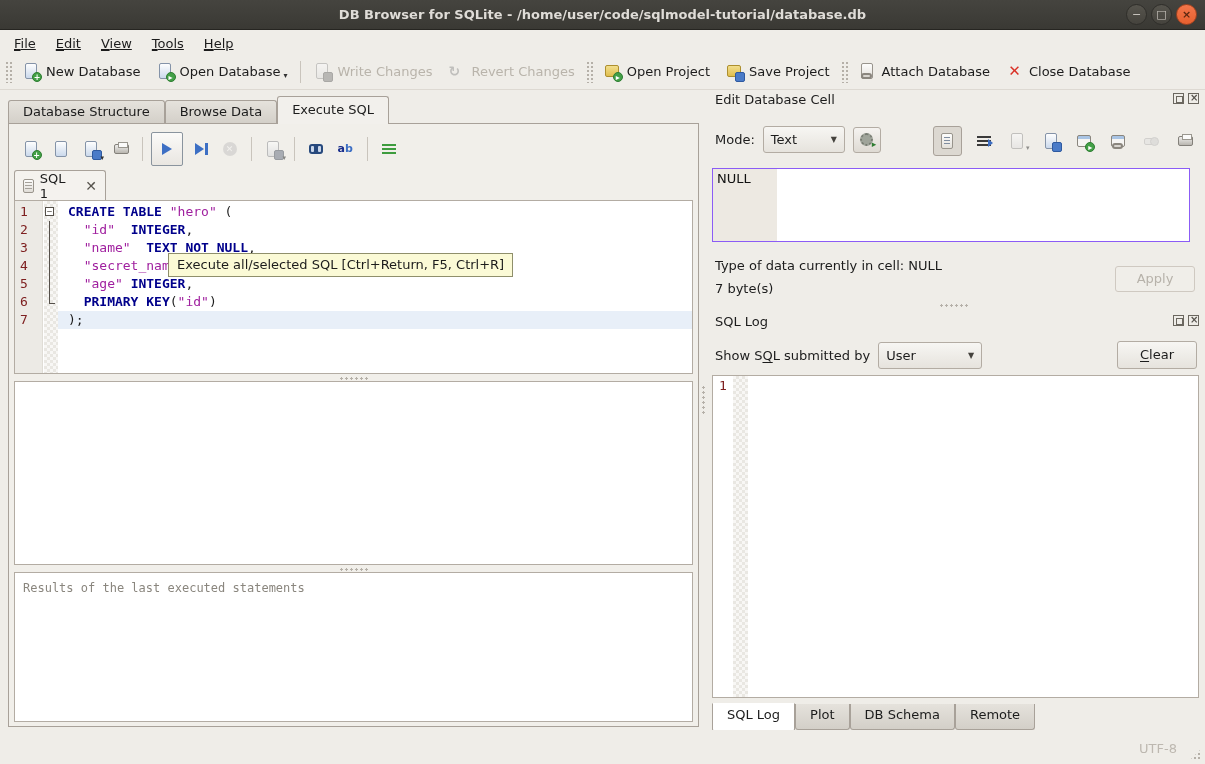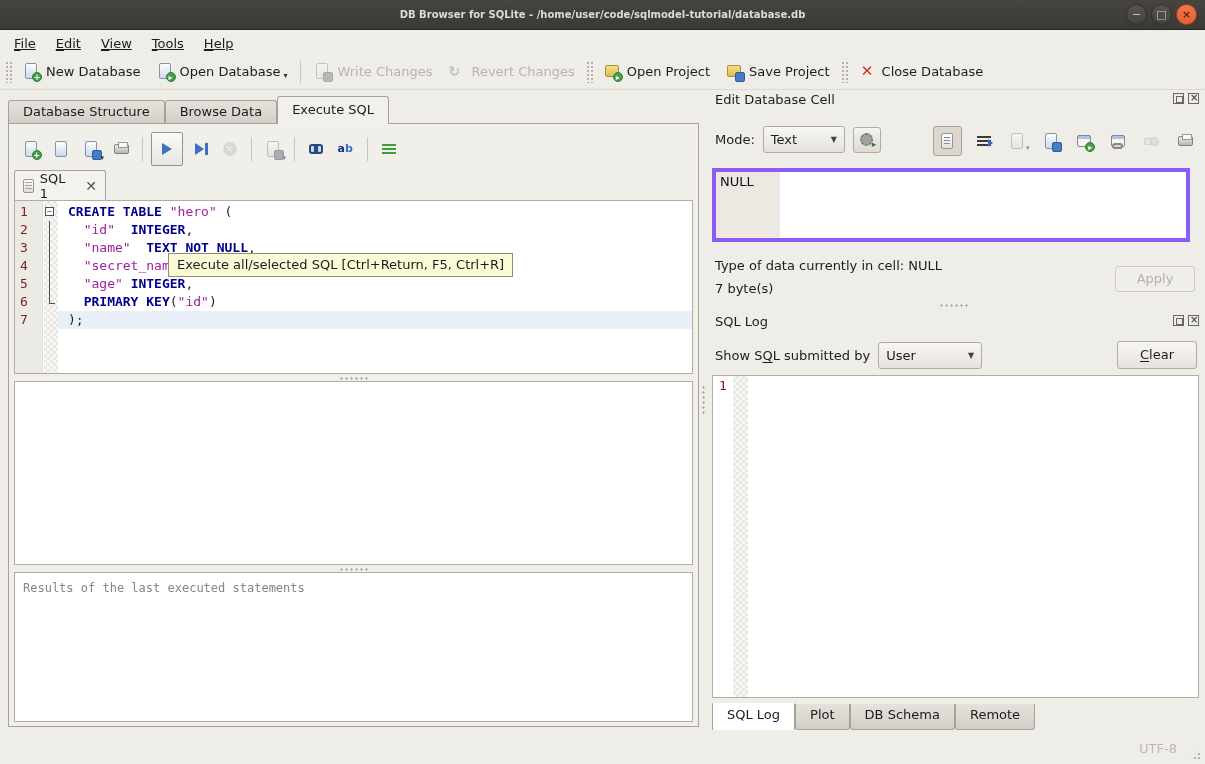--- a/index.html
+++ b/index.html
@@ -3,21 +3,21 @@
 <meta charset="utf-8">
 <style>
   * { margin:0; padding:0; box-sizing:border-box; }
   html,body { width:1205px; height:764px; overflow:hidden; }
   body { font-family:"DejaVu Sans", sans-serif; font-size:13px; color:#1c1c1c; background:#EFEDE8; }
   .window { position:relative; width:1205px; height:764px; background:#EFEDE8; }
 
   
   .titlebar { height:30px; background:linear-gradient(#45443F,#3A3934); border-bottom:1px solid #262521;
               display:flex; align-items:center; justify-content:center; position:relative; }
-  .titlebar .title { color:#DFDCD7; font-weight:bold; font-size:10px; }
+  .titlebar .title { color:#DFDCD7; font-weight:bold; font-size:13px; }
   .winbtns { position:absolute; right:8px; top:4px; display:flex; gap:4px; }
   .winbtn { width:21px; height:21px; border-radius:50%; background:linear-gradient(#56544D,#45433D);
             border:1px solid #2F2E2A; color:#CFCBC4; font-size:11px; line-height:19px; text-align:center; cursor:default; }
   .winbtn.close { background:linear-gradient(#F2764A,#E6602F); border-color:#A6431F; color:#5C2710; font-weight:bold; }
 
   
   .menubar { height:24px; display:flex; align-items:center; padding-left:4px; background:#EFEDE8;text-decoration:underline; }
   .menu-item { padding:3px 10px 0 10px; cursor:default; }
   .menu-item u { text-underline-offset:2px; }
 
@@ -149,21 +149,21 @@
   .moderow { position:absolute; left:12px; top:36px; display:flex; align-items:center; gap:8px;justify-content:space-between; }
   .combo { height:27px; border:1px solid #B3ACA3; border-radius:3px; background:linear-gradient(#F7F6F3,#E6E3DD);
            display:flex; align-items:center; justify-content:space-between; padding:0 7px; cursor:default; }
   .combo .arrow { font-size:8px; color:#44423D; margin-left:10px; }
   .mode-combo { width:82px; }
   .cellicons { position:absolute; left:230px; top:36px; width:264px; display:flex; align-items:center; gap:10px; justify-content:flex-end; }
   .ci-btn { width:24px; height:24px; position:relative; display:flex; align-items:center; justify-content:center; }
   .ci-btn.pressed { width:30px; height:30px; border:1px solid #A8A199; border-radius:3px; background:#DCD8D1; }
   .ci-btn.disabled { opacity:.5; filter:grayscale(.9); }
 
-  .cellbox { position:absolute; left:9px; top:78px; width:478px; height:74px; border:4px solid #8b5cf6; background:#fff; }
+  .cellbox { position:absolute; left:9px; top:78px; width:478px; height:74px; border:1px solid #8b5cf6; background:#fff; }
   .cellbox .gutter { position:absolute; left:0; top:0; bottom:0; width:64px; background:#EDE9E2; }
   .cellbox .nullval { position:absolute; left:4px; top:2px; font-size:13px; color:#111; }
 
   .typeline { position:absolute; left:12px; top:168px; }
   .sizeline { position:absolute; left:12px; top:191px; }
   .applybtn { position:absolute; left:412px; top:176px; width:80px; height:26px; border:1px solid #CFC9C1; border-radius:3px;
               background:#F0EEE9; color:#B7B2AA; text-align:center; line-height:24px; }
 
   .hsplit-dock { position:absolute; left:0; right:0; top:211px; height:8px; display:flex; align-items:center; justify-content:center; }
   .hsplit-dock .dots { width:30px; height:4px; background-image:radial-gradient(circle,#B5B0A8 1px,transparent 1.2px); background-size:5px 5px; }
@@ -253,20 +253,27 @@
         <span>Open Project</span>
       </div>
       <div class="tb-btn">
         <span class="ico">
           <span class="bx"></span>
           <span class="badge floppy"></span>
         </span>
         <span>Save Project</span>
       </div>
       <div class="tb-handle"></div>
+      <div class="tb-btn">
+        <span class="ico">
+          <span class="pg plain"></span>
+          <span class="chain"></span>
+        </span>
+        <span>Attach Database</span>
+      </div>
       <div class="tb-btn">
         <span class="ico"><span class="bigx">✕</span></span>
         <span>Close Database</span>
       </div>
     </div>
 
   <div class="mainarea">
     <div class="maintabs" id="maintabs">
         <div class="main-tab">Database Structure</div>
         <div class="main-tab">Browse Data</div>

